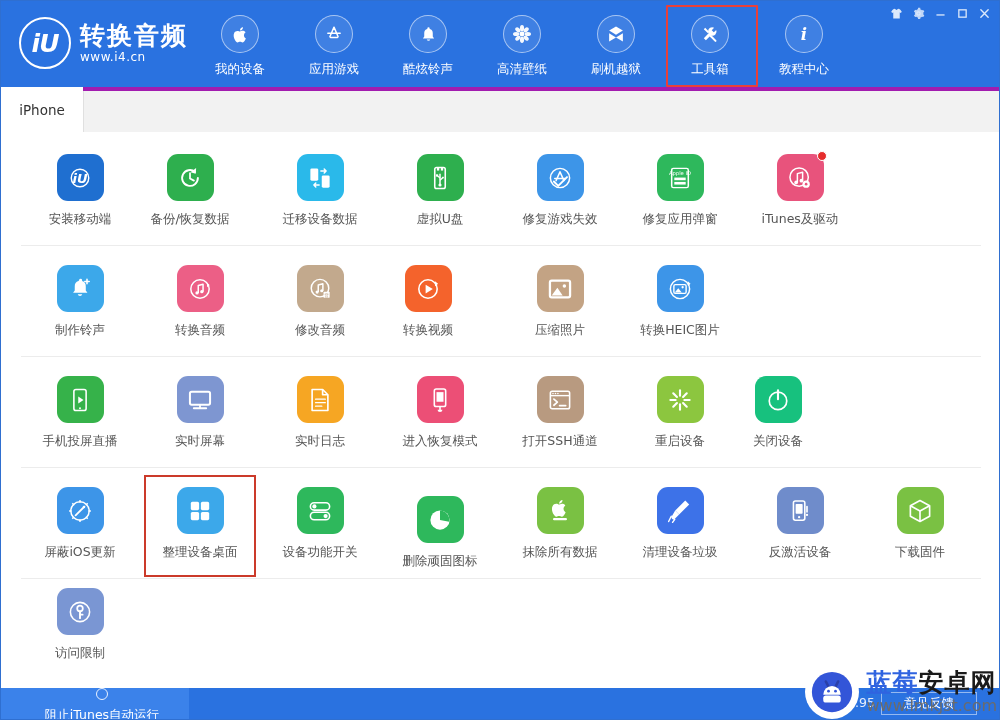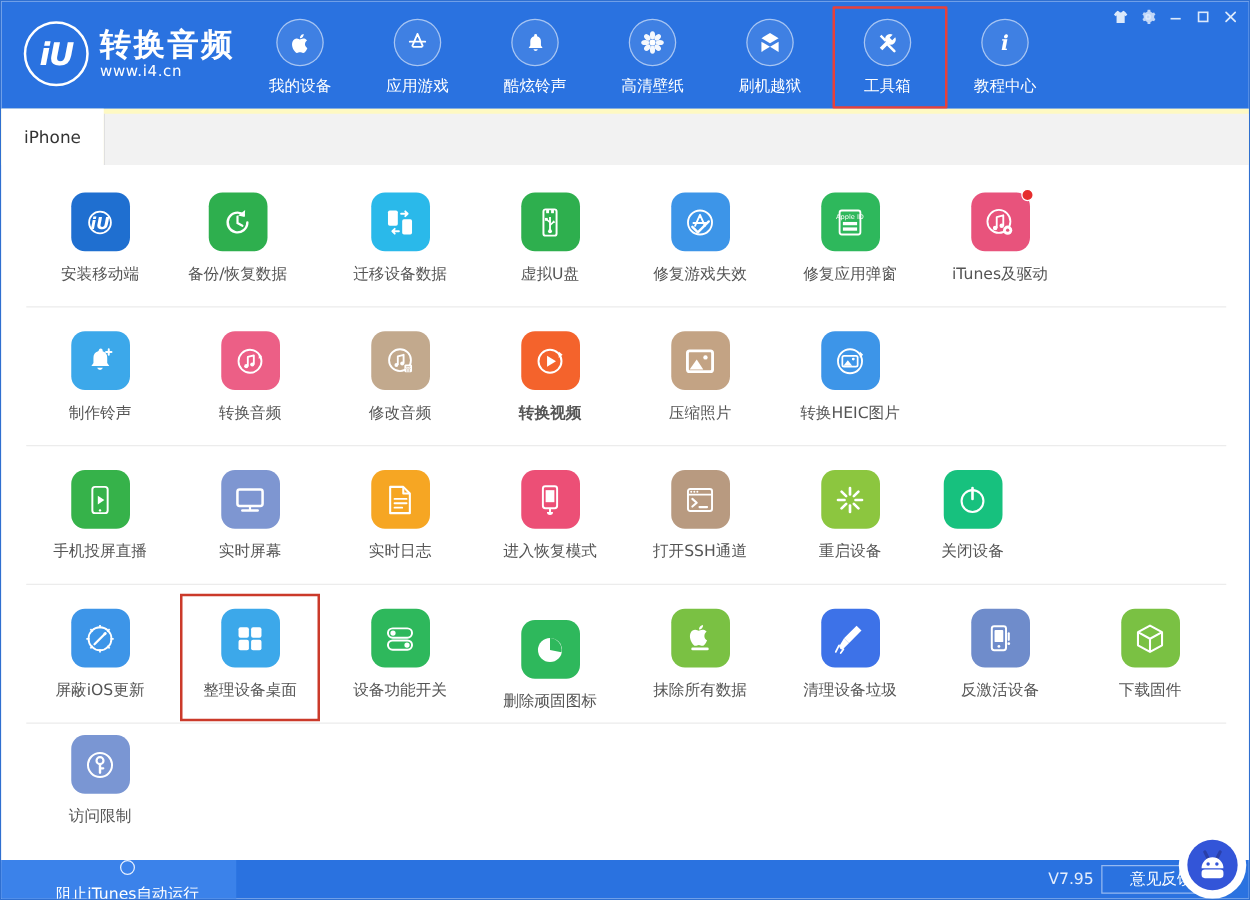--- a/index.html
+++ b/index.html
@@ -91,21 +91,21 @@
     background: rgba(255,255,255,0.16);
     display: flex; align-items: center; justify-content: center; gap: 7px;
     color: #e6efff; font-size: 13px; cursor: pointer;
     font-family: "DejaVu Sans", sans-serif;
   }
 
   
   .tabstrip {
     position: absolute; left: 0; top: 86px;
     width: 1000px; height: 45px;
-    background: #fef9c3;
+    background: #a21caf;
     border-bottom: 1px solid #e3e3e3;
   }
   .tabstrip-bg {
     position: absolute; left: 82px; top: 4px; right: 0; height: 41px;
     background: #f2f2f2; border-left: 1px solid #e0e0e0;
   }
   .tab {
     position: absolute; left: 0px; top: 0px;
     width: 82px; height: 45px;
     display: flex; align-items: center; justify-content: center;
@@ -452,21 +452,21 @@
             <circle cx="16" cy="15" r="10" fill="none" stroke="#ffffff" stroke-width="1.7"></circle>
             <path d="M14 19.5 V11.5 l5.3-1.4V18" fill="none" stroke="#ffffff" stroke-width="1.7" stroke-linejoin="round"></path>
             <circle cx="12.7" cy="19.5" r="1.8" fill="#ffffff"></circle>
             <circle cx="18" cy="18" r="1.8" fill="#ffffff"></circle>
             <rect x="20" y="19" width="7" height="7" rx="1" fill="#ffffff"></rect>
             <text x="23.5" y="24.6" text-anchor="middle" font-size="5.5" fill="#c2a98d" font-family="DejaVu Sans, sans-serif">音</text>
           </svg>
         </div>
         <div class="caption">修改音频</div>
       </div>
-      <div class="cell" style="left: 389px; top: 133px; font-weight: bold;">
+      <div class="cell" style="left: 377px; top: 133px;">
         <div class="tile" style="background:#f4632c">
           <svg width="28" height="28" viewBox="0 0 32 32">
             <circle cx="16" cy="16" r="10.5" fill="none" stroke="#ffffff" stroke-width="1.8"></circle>
             <path d="M13.3 11 L21.5 16 L13.3 21 Z" fill="#ffffff"></path>
             <path d="M24 7 l3.5 3 -3.5 3" fill="#ffffff"></path>
           </svg>
         </div>
         <div class="caption">转换视频</div>
       </div>
       <div class="cell" style="left: 509px; top: 133px;">
@@ -695,15 +695,21 @@
     <div class="wm-logo">
       <svg width="42" height="42" viewBox="0 0 48 48">
         <circle cx="24" cy="24" r="23" fill="#3355d8"></circle>
         <path d="M17 12 L20 18 M31 12 L28 18" stroke="#2a3fa8" stroke-width="3" stroke-linecap="round"></path>
         <path d="M14 27a10 10 0 0 1 20 0z" fill="#fff"></path>
         <rect x="14" y="28" width="20" height="8" rx="3" fill="#fff"></rect>
         <circle cx="20" cy="23" r="1.6" fill="#3355d8"></circle>
         <circle cx="28" cy="23" r="1.6" fill="#3355d8"></circle>
       </svg>
     </div>
+    <div class="wm-text">
+      <div class="wm-cn">
+        <span class="b">蓝莓</span><span class="d">安卓网</span>
+      </div>
+      <div class="wm-url">www.lmkjst.com</div>
+    </div>
   </div>
 
 </div>
 
 </body></html>

